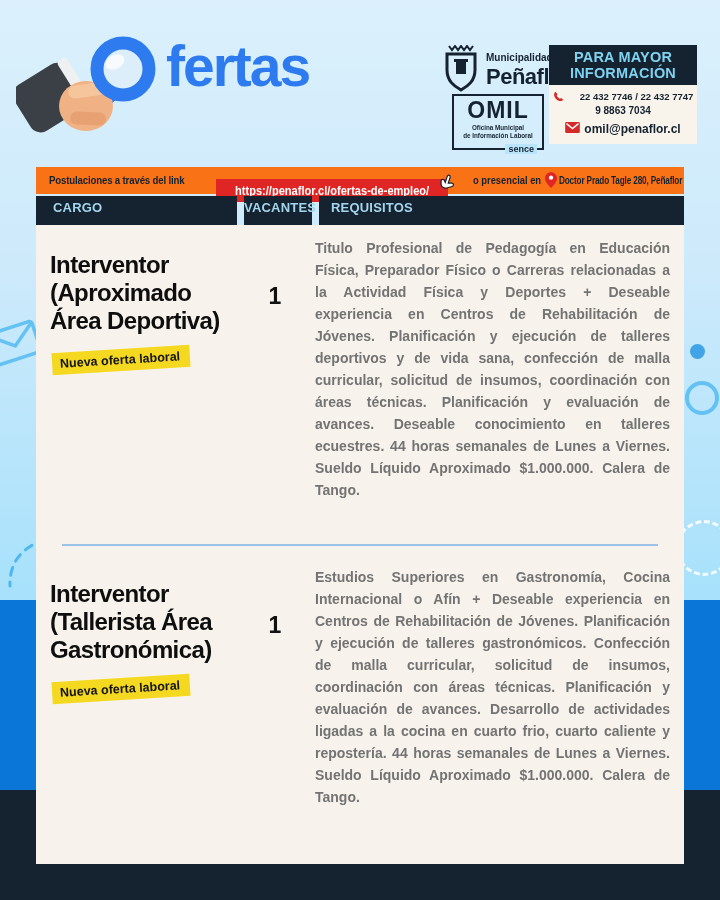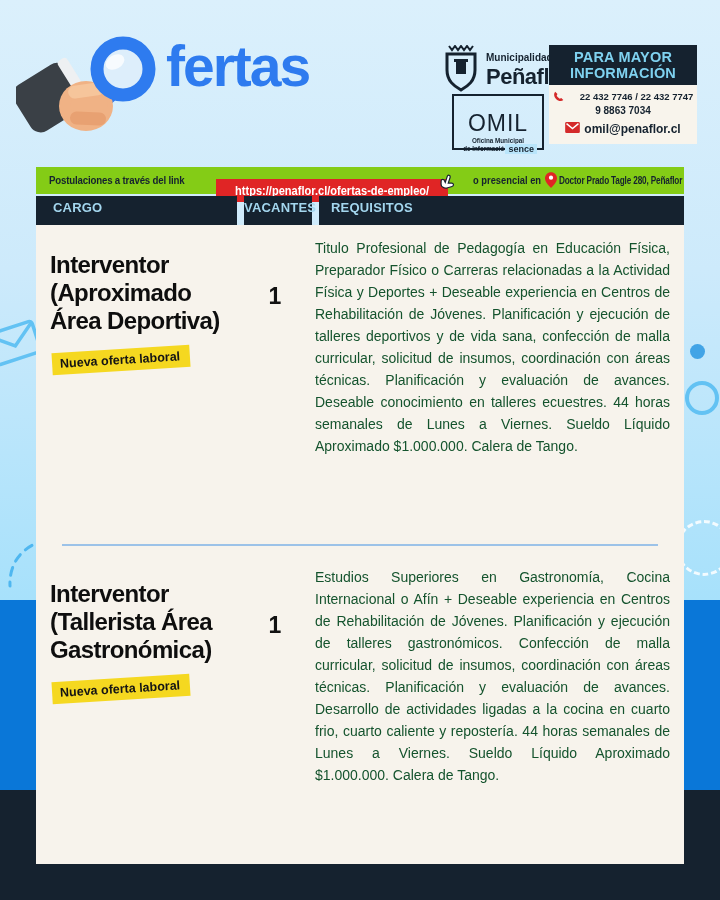--- a/index.html
+++ b/index.html
@@ -25,33 +25,33 @@
   .logo-mark{position:absolute;left:0;top:4px;}
   .logo-fertas{position:absolute;left:150px;top:16px;font-size:57px;font-weight:800;color:#2e7bef;letter-spacing:-2px;line-height:1;}
   .logo-laborales{position:absolute;left:116px;top:73px;font-size:46px;font-weight:900;color:#1b2836;letter-spacing:-1px;line-height:1;}
 
   .muni{position:absolute;left:443px;top:45px;display:flex;}
   .muni-text{margin-left:7px;color:#15222f;}
   .muni-small{font-size:10px;font-weight:800;margin-top:7px;}
   .muni-big{font-size:22px;font-weight:900;letter-spacing:-.5px;margin-top:1px;}
 
   .omil-box{position:absolute;left:452px;top:94px;width:88px;height:52px;border:2px solid #15222f;text-align:center;color:#15222f;}
-  .omil-acronym{font-size:23px;font-weight:400;letter-spacing:1px;margin-top:16px;line-height:1;}
+  .omil-acronym{font-size:23px;font-weight:700;letter-spacing:1px;margin-top:3px;line-height:1;}
   .omil-sub{font-size:6.3px;font-weight:800;line-height:1.25;margin-top:2px;}
   .omil-brand{position:absolute;right:5px;bottom:-6px;background:#b9e5fb;padding:0 3px;font-size:9px;font-weight:800;}
 
   .info-box{position:absolute;left:549px;top:45px;width:148px;}
   .info-header{background:#15222f;color:#7fd2f0;text-align:center;font-weight:900;font-size:14.5px;line-height:16px;padding:4px 0 4px;letter-spacing:.2px;}
   .info-body{background:#f8f4ec;text-align:center;padding:6px 3px 8px;color:#15222f;}
   .info-phones{font-size:9.5px;font-weight:800;white-space:nowrap;display:flex;align-items:center;justify-content:center;gap:16px;}
   .info-mobile{font-size:10px;font-weight:800;margin-top:3px;}
   .info-email{font-size:12px;font-weight:800;margin-top:6px;display:flex;align-items:flex-start;justify-content:center;gap:4px;}
 
   
-  .apply-bar{position:absolute;left:36px;top:167px;width:648px;height:27px;background:#84cc16;color:#15222f;}
+  .apply-bar{position:absolute;left:36px;top:167px;width:648px;height:27px;background:#f97316;color:#15222f;}
   .apply-prefix{position:absolute;left:13px;top:7px;font-size:11px;font-weight:800;white-space:nowrap;transform:scaleX(.88);transform-origin:left center;letter-spacing:-.2px;}
   .apply-url{position:absolute;left:180px;top:12px;width:232px;height:23px;background:#e02525;color:#fff;display:flex;align-items:center;justify-content:center;}
   .apply-url span{font-size:13px;font-weight:800;white-space:nowrap;transform:scaleX(.85);}
   .cursor-icon{position:absolute;left:401px;top:7px;}
   .apply-connector{position:absolute;left:437px;top:7px;font-size:11px;font-weight:800;white-space:nowrap;transform:scaleX(.85);transform-origin:left center;}
   .pin-icon{position:absolute;left:509px;top:5px;}
   .apply-address{position:absolute;left:523px;top:7px;font-size:10.5px;font-weight:800;white-space:nowrap;transform:scaleX(.78);transform-origin:left center;letter-spacing:-.2px;}
 
   
   .table-header{position:absolute;left:36px;top:196px;width:648px;height:41px;display:flex;gap:7px;}
@@ -61,21 +61,21 @@
   .th-requisitos{flex:1;padding-left:12px;box-sizing:border-box;}
 
   
   .card{position:absolute;left:36px;top:225px;width:648px;height:639px;background:#f7f3ec;box-sizing:border-box;}
   .job-row{display:flex;padding:12px 14px 0 14px;box-sizing:border-box;}
   .job-row.first{height:319px;}
   .col-cargo{width:185px;padding-top:14px;box-sizing:border-box;}
   .job-title{font-size:24px;font-weight:800;line-height:28px;color:#0e0e0e;letter-spacing:-.6px;}
   .badge{display:inline-block;margin-top:14px;margin-left:2px;background:#f5d820;color:#151515;font-size:12.5px;font-weight:800;padding:4px 10px 4px 8px;transform:rotate(-3.5deg);white-space:nowrap;}
   .col-vacantes{width:80px;text-align:center;padding-top:46px;font-size:23px;font-weight:800;color:#111;box-sizing:border-box;}
-  .col-requisitos{flex:1;font-size:14px;font-weight:400;line-height:22px;text-align:justify;color:#14532d;}
+  .col-requisitos{flex:1;font-size:14px;font-weight:700;line-height:22px;text-align:justify;color:#737373;}
   .divider{border:none;border-top:2px solid #9cc2e8;margin:0 26px 10px;}
   .job-row.second{padding-top:10px;}
   .job-row.second .col-cargo{padding-top:14px;}
 </style>
 </head>
 <body>
 
 <div class="poster">
 
   <div class="bg-top"></div>

